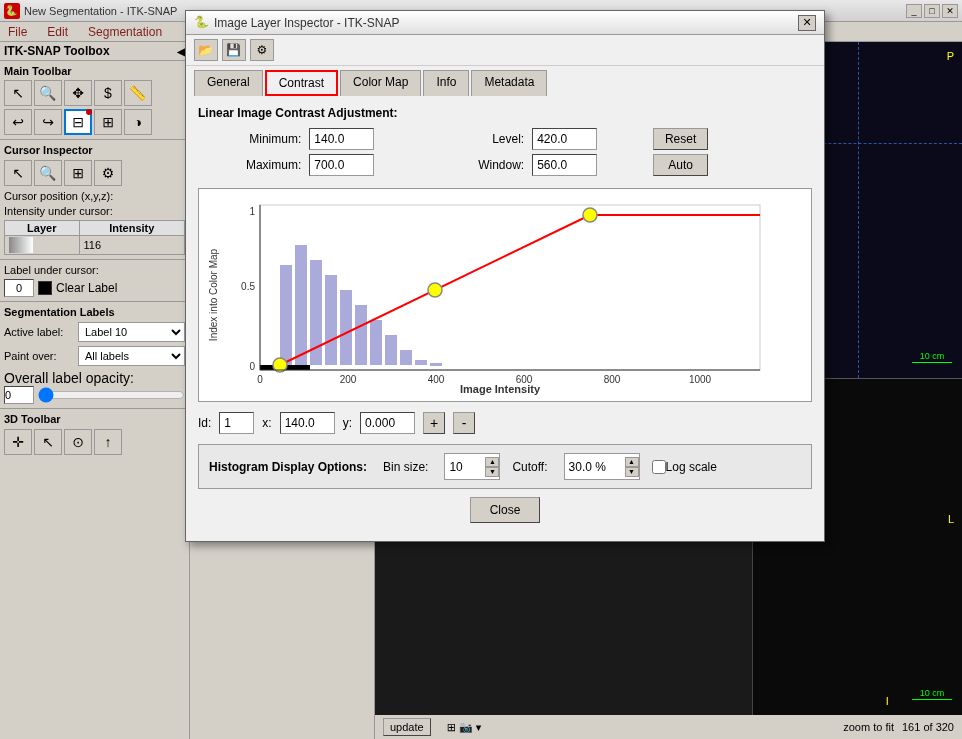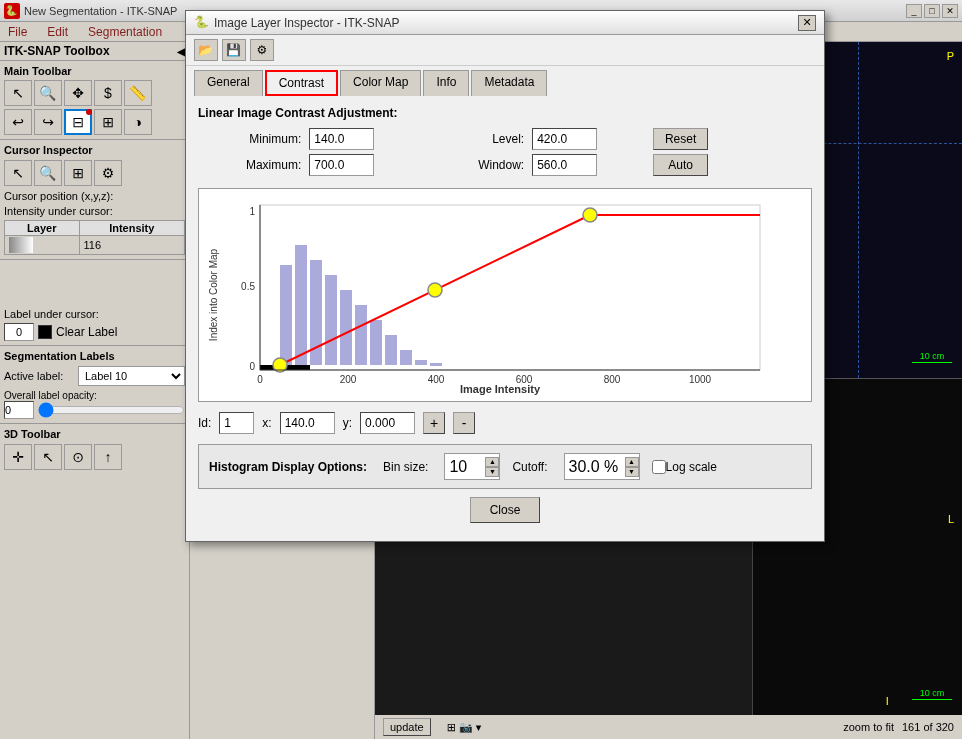--- a/index.html
+++ b/index.html
@@ -36,21 +36,21 @@
     .inspector-title { font-weight: bold; font-size: 11px; margin-bottom: 4px; }
     .inspector-tools { display: flex; gap: 2px; margin-bottom: 4px; }
     .coord-row { display: flex; gap: 2px; align-items: center; margin-bottom: 4px; }
     .coord-input { width: 38px; height: 18px; border: 1px inset #999; background: white; text-align: center; font-size: 11px; }
     .intensity-table { width: 100%; border-collapse: collapse; font-size: 11px; }
     .intensity-table th { background: #e0e0e0; border: 1px solid #999; padding: 1px 4px; }
     .intensity-table td { border: 1px solid #999; padding: 1px 4px; }
     .layer-thumb { width: 24px; height: 16px; background: linear-gradient(to right, #888, #fff); display: inline-block; vertical-align: middle; }
 
     
-    .label-section { padding: 4px; border-bottom: 1px solid #999; margin-top: 44px; }
+    .label-section { padding: 4px; border-bottom: 1px solid #999; }
     .label-row { display: flex; align-items: center; gap: 4px; }
     .label-id { width: 30px; height: 18px; border: 1px inset #999; background: white; text-align: center; font-size: 11px; }
     .label-swatch { width: 14px; height: 14px; background: #fff; border: 1px solid #333; display: inline-block; }
 
     
     .seg-labels-section { padding: 4px; }
     .seg-labels-title { font-weight: bold; font-size: 11px; margin-bottom: 4px; }
     .form-row { display: flex; align-items: center; gap: 4px; margin-bottom: 4px; }
     .form-label { font-size: 11px; width: 70px; }
     .form-select { flex: 1; height: 20px; border: 1px solid #999; background: white; font-size: 11px; padding: 0 2px; }
@@ -110,21 +110,21 @@
     .control-point-row { display: flex; align-items: center; gap: 8px; margin-bottom: 10px; font-size: 12px; }
     .cp-label { font-weight: bold; }
     .cp-input { width: 55px; height: 22px; border: 1px inset #999; background: white; font-size: 12px; padding: 0 4px; }
     .cp-btn { width: 22px; height: 22px; background: #d4d0c8; border: 1px outset #999; cursor: pointer; font-size: 14px; display: flex; align-items: center; justify-content: center; }
 
     
     .histogram-section { background: #e8e8e8; border: 1px solid #999; padding: 8px 10px; display: flex; align-items: center; gap: 12px; }
     .hist-title { font-weight: bold; font-size: 12px; margin-bottom: 0; margin-right: 4px; }
     .hist-row { display: flex; align-items: center; gap: 16px; }
     .hist-input-wrapper { display: flex; align-items: center; border: 1px solid #999; background: white; }
-    .hist-input { width: 40px; height: 25px; border: none; font-size: 16px; padding: 0 4px; }
+    .hist-input { width: 40px; height: 25px; border: none; font-size: 12px; padding: 0 4px; }
     .hist-spinner { display: flex; flex-direction: column; }
     .hist-spin-btn { width: 14px; height: 10px; background: #d4d0c8; border: 1px solid #999; cursor: pointer; font-size: 7px; display: flex; align-items: center; justify-content: center; line-height: 1; }
     .hist-log { display: flex; align-items: flex-start; gap: 0; }
     .hist-checkbox { width: 14px; height: 14px; }
 
     
     .dialog-close-btn { display: flex; justify-content: center; padding: 8px; }
     .close-btn { width: 70px; height: 26px; background: #d4d0c8; border: 1px outset #999; cursor: pointer; font-size: 12px; }
 
     
@@ -215,22 +215,28 @@
       </div>
 
       <div class="seg-labels-section">
         <div class="seg-labels-title">Segmentation Labels</div>
         <div class="form-row">
           <span class="form-label">Active label:</span>
           <select class="form-select">
             <option>Label 10</option>
           </select>
         </div>
+        <div class="form-row">
+          <span class="form-label">Paint over:</span>
+          <select class="form-select">
+            <option>All labels</option>
+          </select>
+        </div>
         <div class="opacity-row">
-          <span style="font-size:10px;">Overall label opacity:</span>
+          <span style="font-size:14px;">Overall label opacity:</span>
         </div>
         <div class="opacity-row">
           <input class="opacity-input" value="0" style="">
           <input type="range" class="opacity-slider" min="0" max="100" value="0" style="">
         </div>
       </div>
 
       <div class="toolbar-3d">
         <div class="toolbar-3d-label">3D Toolbar</div>
         <div class="toolbar-row">

